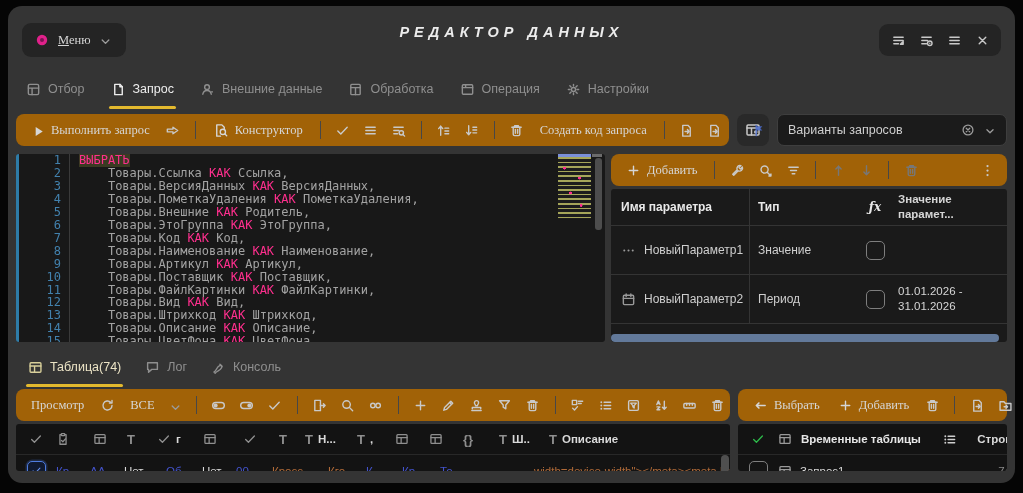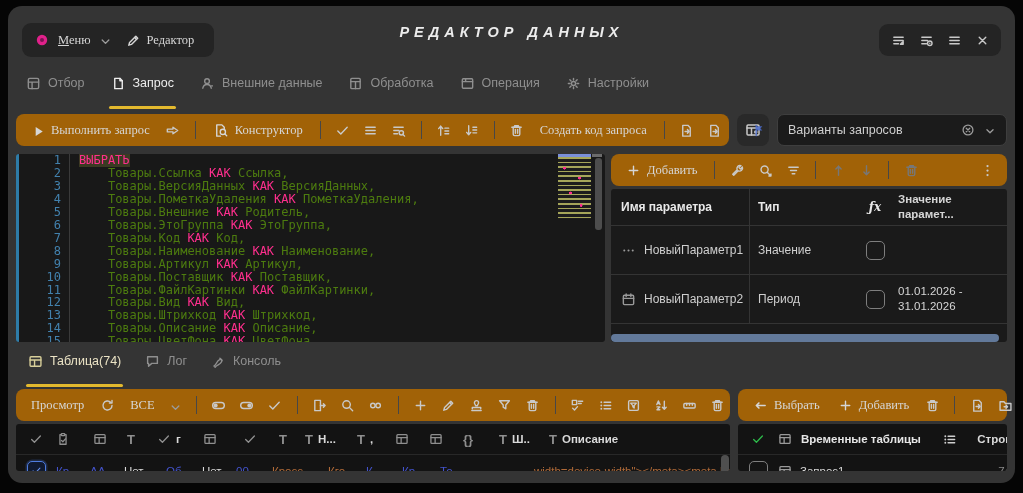--- a/index.html
+++ b/index.html
@@ -13,21 +13,21 @@
   .titlebar{height:48px;flex:none;display:flex;align-items:center;padding:10px 14px 0;position:relative}
   .grp{background:#242424;border-radius:9px;height:34px;display:flex;align-items:center;padding:0 12px;gap:4px}
   .tbtn{display:flex;align-items:center;gap:7px;background:none;border:none;color:#d6d6d6;font-size:12.5px;padding:0 8px;height:26px;border-radius:6px;white-space:nowrap}
   .ibtn{width:26px;height:26px;flex:none;display:flex;align-items:center;justify-content:center;background:none;border:none;color:#c9c9c9;border-radius:6px;padding:0}
   .tbtn svg,.ibtn svg{width:15px;height:15px}
   .apptitle{position:absolute;left:0;right:0;top:18px;text-align:center;font-style:italic;font-weight:bold;letter-spacing:5px;font-size:14.5px;color:#ececec;pointer-events:none}
   .winctl{margin-left:auto;background:#242424;border-radius:9px;height:32px;display:flex;align-items:center;padding:0 6px;gap:2px;position:relative;z-index:2}
 
   
   .tabs{display:flex;gap:26px;padding:12px 18px 0;height:26px;flex:none}
-  .tab{display:flex;gap:7px;align-items:flex-start;color:#8f8f8f;font-size:12.5px;position:relative;cursor:pointer}
+  .tab{display:flex;gap:7px;align-items:center;color:#8f8f8f;font-size:12.5px;position:relative;cursor:pointer}
   .tab svg{width:15px;height:15px}
   .tab.active{color:#ededed}
   .tab.active::after{content:"";position:absolute;left:-2px;right:-2px;bottom:-7px;height:3px;border-radius:2px;background:#e3b92e}
 
   
   .qrow{display:flex;align-items:center;gap:8px;margin:12px 8px 0;height:32px;flex:none}
   .strip{background:#a16207;border-radius:8px;height:32px;display:flex;align-items:center;padding:0 7px;gap:2px;flex:1;min-width:0}
   .sep{width:1px;height:18px;background:#474747;margin:0 7px;flex:none}
   .dim{color:#777}
   .sqbtn{width:32px;height:32px;background:#292929;border:none;border-radius:8px;color:#c9c9c9;display:flex;align-items:center;justify-content:center;flex:none}
@@ -35,21 +35,21 @@
   .dd{width:208px;flex:none;height:30px;background:#1b1b1b;border:1px solid #3e3e3e;border-radius:7px;display:flex;align-items:center;gap:8px;padding:0 10px;color:#cfcfcf;font-size:12.5px}
   .dd .lbl{flex:1;overflow:hidden;white-space:nowrap}
   .dd svg{width:14px;height:14px;color:#9a9a9a}
 
   
   .main{display:flex;gap:6px;margin:8px 8px 0;height:188px;flex:none;min-height:0}
   .editor{width:586px;flex:none;background:#181818;border-radius:3px;position:relative;overflow:hidden;
           font-family:"DejaVu Sans Mono",monospace;font-size:12px;line-height:12.95px;border-left:3px solid #2e7ca8}
   .cl{display:flex;white-space:pre}
   .ln{width:42px;flex:none;text-align:right;padding-right:8px;color:#4281ad;border-right:1px solid #3a3a3a;margin-right:9px}
-  .fld{color:#4d7c0f}
+  .fld{color:#a3a3a3}
   .kw{color:#ff2f8e}
   .selw{background:#3a3a22}
   .minimap{position:absolute;top:3px;right:14px;width:33px;height:62px;background-color:#1d1d1d;
     background-image:
       radial-gradient(circle at 20% 18%,#ff2f8e 0 1.2px,transparent 1.6px),
       radial-gradient(circle at 65% 34%,#ff2f8e 0 1.2px,transparent 1.6px),
       radial-gradient(circle at 38% 58%,#ff2f8e 0 1.2px,transparent 1.6px),
       radial-gradient(circle at 70% 78%,#ff2f8e 0 1.2px,transparent 1.6px),
       repeating-linear-gradient(180deg,rgba(190,190,100,.85) 0 1.6px,rgba(0,0,0,0) 1.6px 4.6px)}
   .mmbar{position:absolute;top:0;right:14px;width:33px;height:3px;background:#7a8fd8}
@@ -114,29 +114,20 @@
             <circle cx="8" cy="8" r="2" fill="#7c1253" stroke="none"></circle>
           </svg>
         </span>
       <button class="tbtn" style="padding:0 4px">
         <span id="menu-label"><span class="accel">М</span>еню</span>
         <span style="width:12px;height:12px;color:#9a9a9a">
             <svg viewBox="0 0 16 16" fill="none" stroke="currentColor" stroke-width="1.5" stroke-linecap="round" stroke-linejoin="round">
               <path d="M4.5 6.5L8 10l3.5-3.5"></path>
             </svg>
           </span>
-      </button>
-      <button class="tbtn">
-        <span style="width:14px;height:14px">
-            <svg viewBox="0 0 16 16" fill="none" stroke="currentColor" stroke-width="1.5" stroke-linecap="round" stroke-linejoin="round">
-              <path d="M3 13l.8-2.8 6.7-6.7 2 2-6.7 6.7L3 13z"></path>
-              <path d="M9.2 4.8l2 2"></path>
-            </svg>
-          </span>
-        <span>Редактор</span>
       </button>
     </div>
     <div class="apptitle">РЕДАКТОР ДАННЫХ</div>
     <div class="winctl">
         <button class="ibtn">
           <svg viewBox="0 0 16 16" fill="none" stroke="currentColor" stroke-width="1.5" stroke-linecap="round" stroke-linejoin="round">
             <path d="M3 4.5h10M3 8h10M3 11.5h5"></path>
             <path d="M13 9l-3 3M10 12h3v-3"></path>
           </svg>
         </button>

